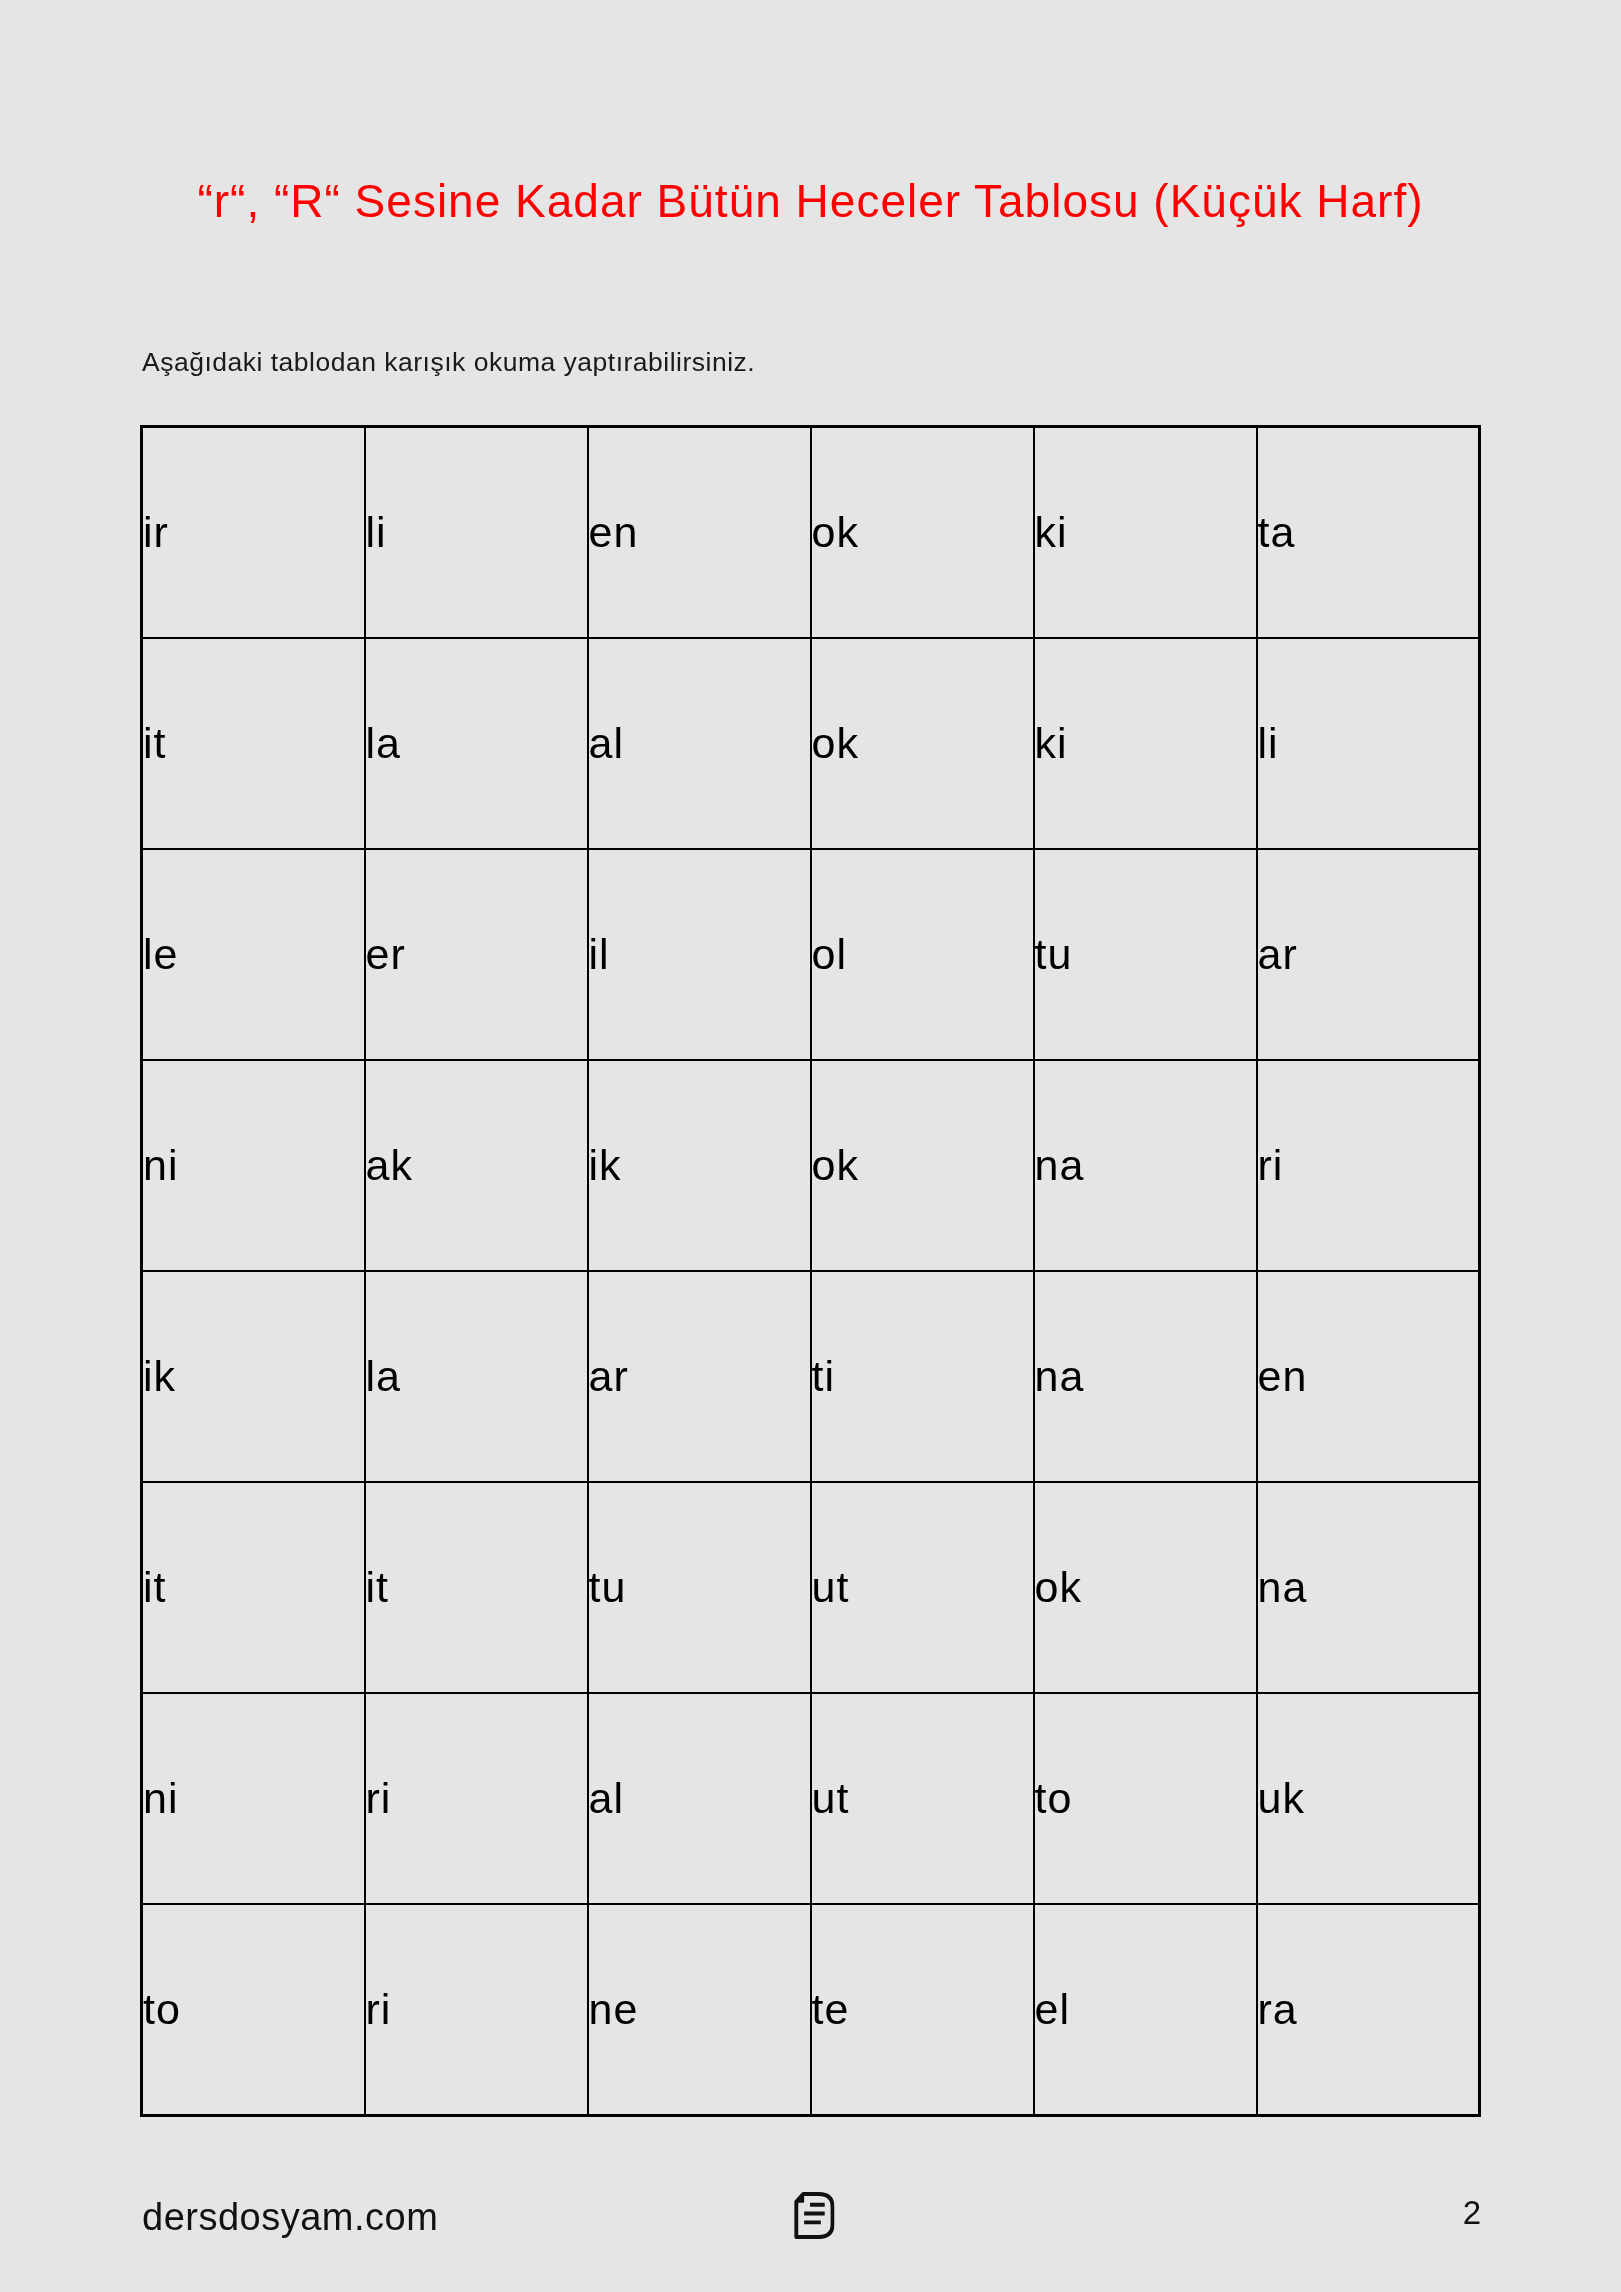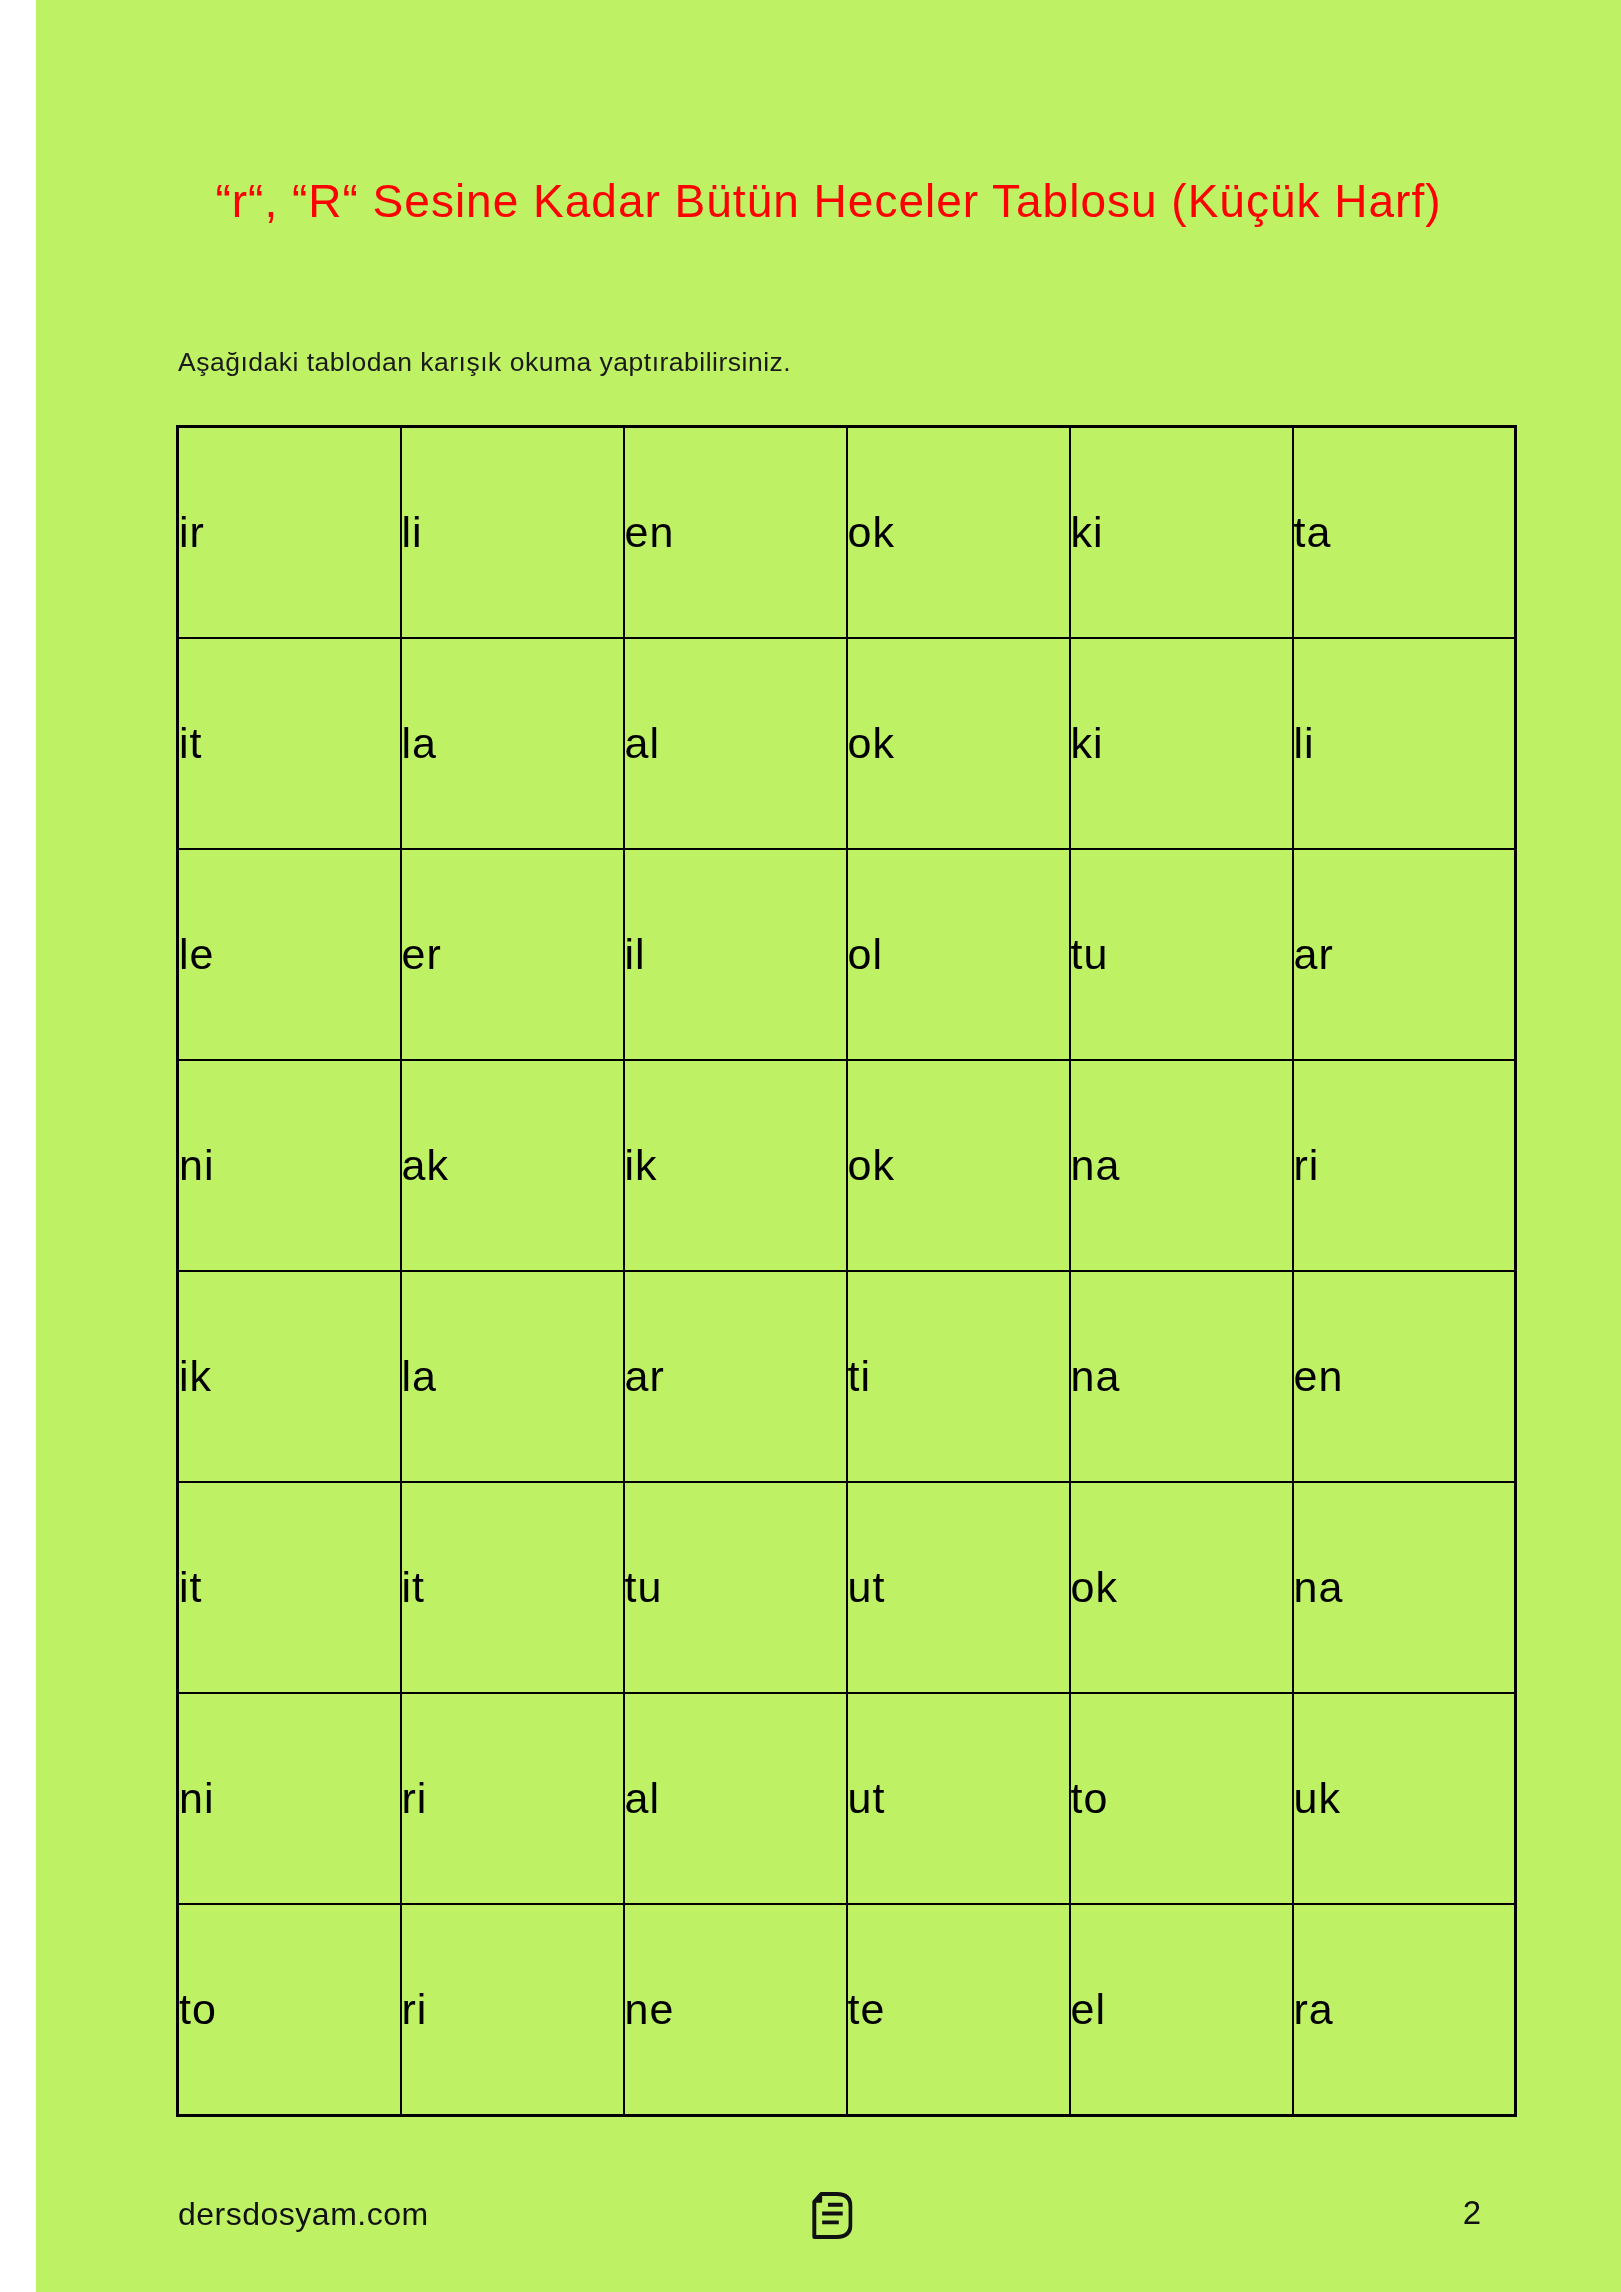--- a/index.html
+++ b/index.html
@@ -8,22 +8,21 @@
     width: 1621px;
     height: 2293px;
     position: relative;
     font-family: "Liberation Sans", sans-serif;
     color: #111111;
     overflow: hidden;
   }
   .page {
     position: absolute;
     inset: 0;
-    background: #bef264;
-    margin-left: 36px;
+    background: #e5e5e5;
   }
   .title {
     position: absolute;
     top: 174px;
     left: 0;
     width: 100%;
     text-align: center;
     font-size: 46px;
     font-weight: 400;
     letter-spacing: 1px;
@@ -63,21 +62,21 @@
     position: absolute;
     left: 0;
     top: 2190px;
     width: 100%;
     height: 69px;
   }
   .footer .site {
     position: absolute;
     left: 142px;
     top: 5.9px;
-    font-size: 32px;
+    font-size: 38px;
     letter-spacing: 0.5px;
     color: #111111;
   }
   .footer .logo {
     position: absolute;
     left: 50%;
     top: 0;
     transform: translateX(-50%);
   }
   .footer .pagenum {

